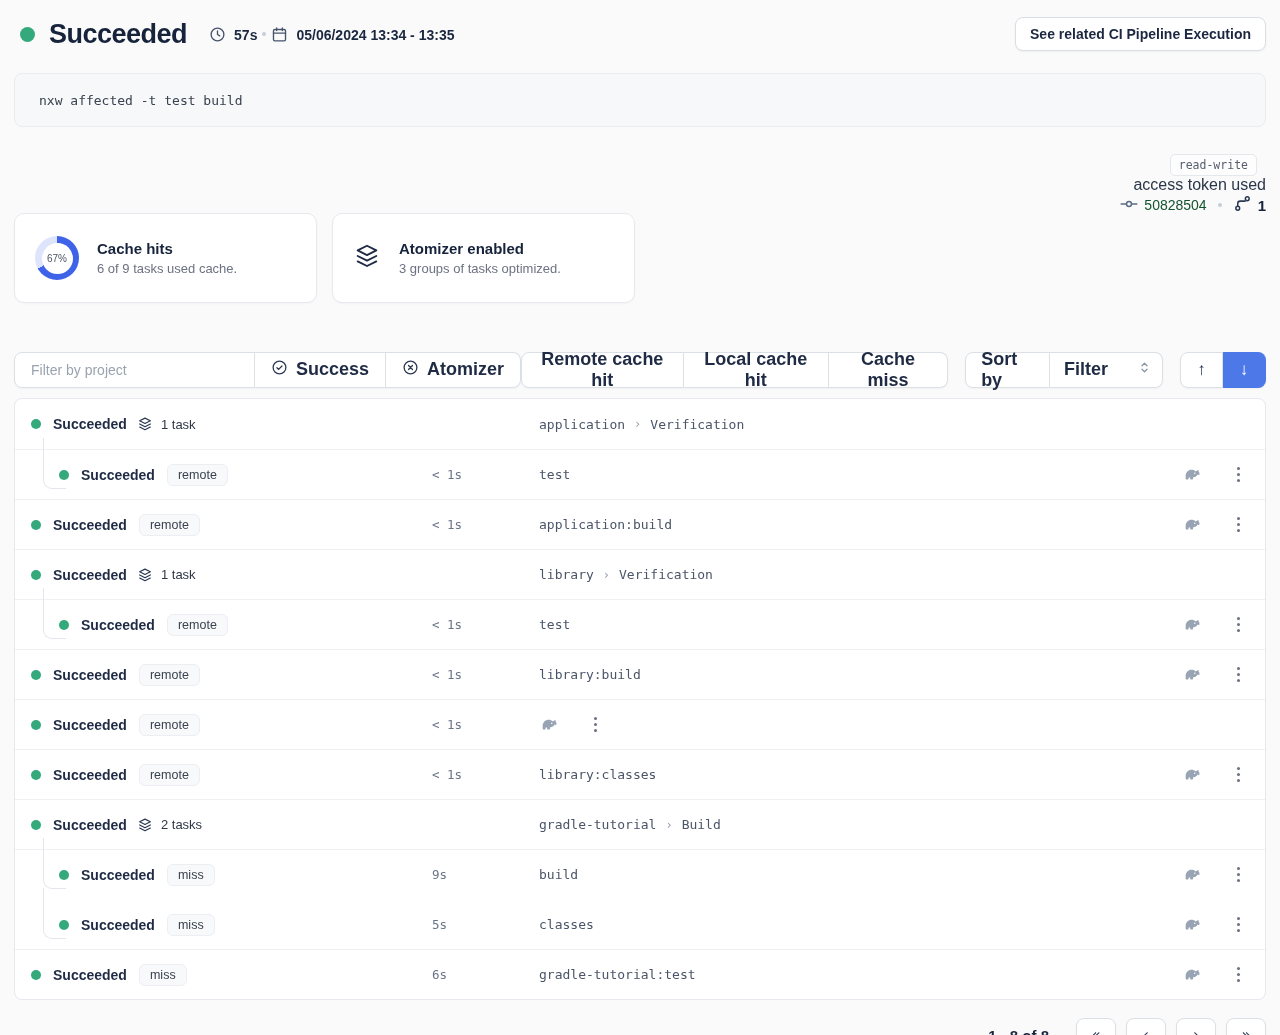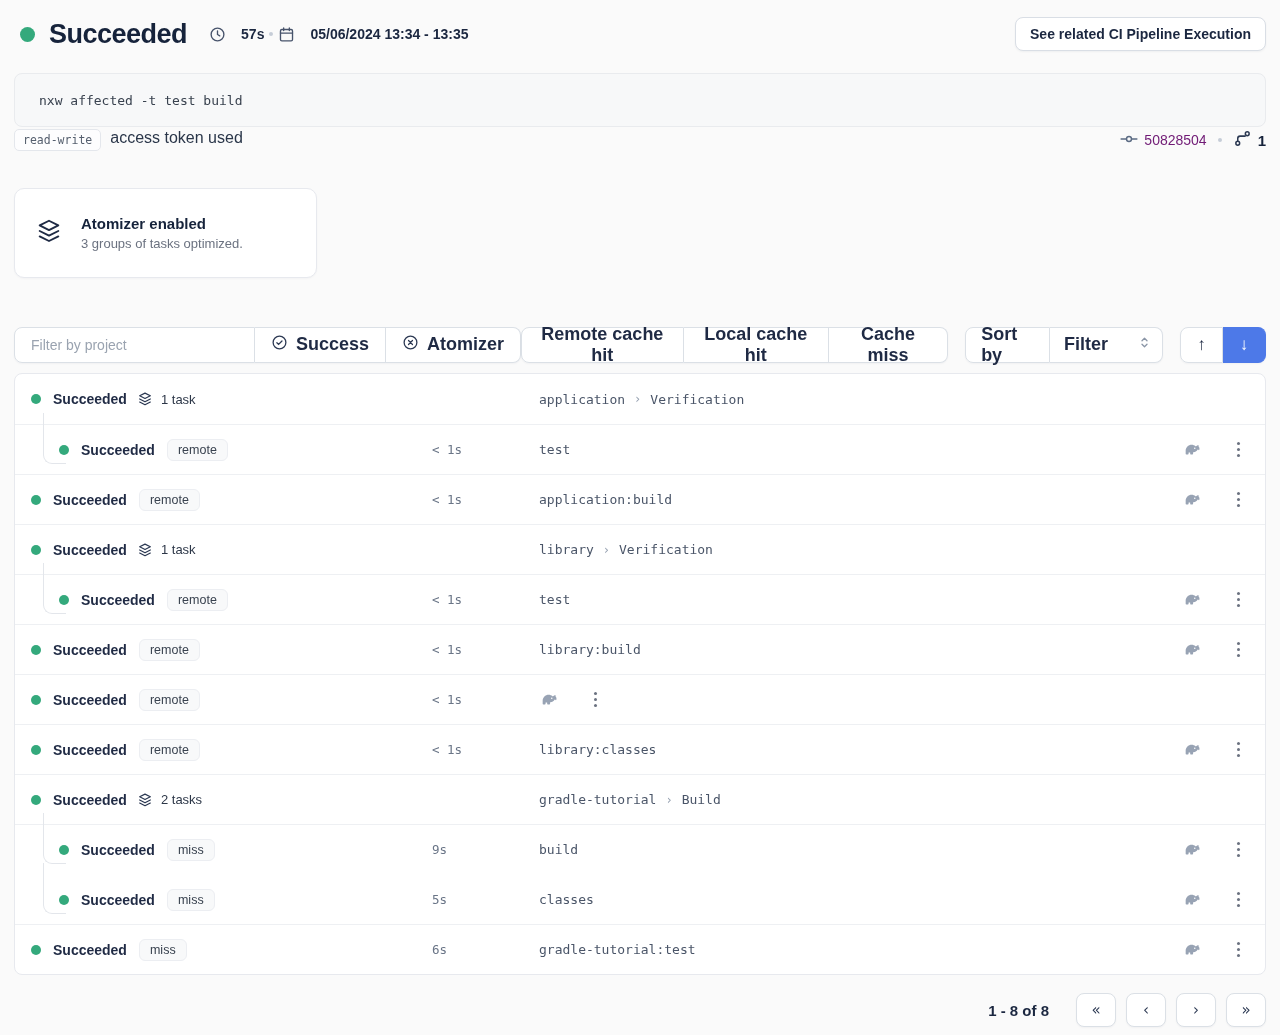--- a/index.html
+++ b/index.html
@@ -9,50 +9,50 @@
     background:#fafafa; color:#1b2740;
     display:flex; flex-direction:column;
   }
   .mono { font-family:"DejaVu Sans Mono", monospace; }
   .page { padding:0 14px; flex:1; }
 
   
   .hdr { display:flex; align-items:center; margin-top:15px; height:38px; }
   .hdr-dot { width:15px; height:15px; border-radius:50%; background:var(--green); margin:0 14px 0 6px; }
   .hdr-title { font-size:27px; font-weight:700; color:#16233b; letter-spacing:-0.5px; }
-  .hdr-meta { display:flex; align-items:center; gap:15px; margin-left:22px; }
+  .hdr-meta { display:flex; align-items:flex-end; gap:8px; margin-left:22px; }
   .hdr-meta svg { display:block; }
   .hdr-meta .mtxt { font-size:14px; font-weight:700; color:#1b2740; }
   .sep-dot { width:4px; height:4px; border-radius:50%; background:#c6cdd7; margin:0 5px; }
   .hdr-spacer { flex:1; }
   .btn-related {
     height:34px; padding:0 14px; background:#fff; border:1px solid #d9dee5;
     border-radius:8px; font-size:14px; font-weight:700; color:#1b2740;
     box-shadow:0 1px 2px rgba(20,30,50,.05); cursor:pointer;
     font-family:"Liberation Sans", sans-serif;
   }
 
   
   .cmd-box {
     margin-top:20px; height:54px; background:#f7f8f9; border:1px solid #e9ebee;
     border-radius:8px; display:flex; align-items:center; padding:10px 24px;
     font-size:13px; color:#39424f;
   }
 
   
-  .tok-row { margin-top:2px; display:flex; align-items:flex-start; height:26px; }
+  .tok-row { margin-top:27px; display:flex; align-items:flex-end; height:26px;flex-direction:column; }
   .tok-chip {
     font-family:"DejaVu Sans Mono", monospace; font-size:11.5px; color:#555f6e;
     background:#fdfdfe; border:1px solid #e4e7ec; border-radius:5px;
     padding:3px 8px; margin-right:9px;
   }
   .tok-text { font-size:16px; color:#2a3649; }
   .tok-spacer { flex:1; }
   .meta-right { display:flex; align-items:center; gap:6px; color:#5b6b83; font-size:14px; }
-  .meta-right .commit-id { color:#701a75; }
+  .meta-right .commit-id { color:#14532d; }
   .meta-right .branch-n { color:#16233b; font-weight:700; font-size:15px; }
 
   
   .cards { display:flex; gap:15px; margin-top:33px; }
   .card {
     width:303px; height:90px; background:#fff; border:1px solid #e7e9ee;
     border-radius:10px; display:flex; align-items:center; padding:0 20px; gap:18px;
     box-shadow:0 1px 2px rgba(20,30,50,.03);
   }
   .ring {
@@ -186,20 +186,29 @@
             <circle cx="6" cy="18" r="2.4"></circle>
             <circle cx="18" cy="6" r="2.4"></circle>
             <path d="M6 15.5V12c0-1.7 1.4-3 3-3h6.3"></path>
           </svg></span>
       <span class="branch-n">1</span>
     </span>
   </div>
 
   <div class="cards">
     <div class="card">
+      <div class="ring" id="cache-ring" style="background: conic-gradient(rgb(62, 99, 232) 0deg, rgb(62, 99, 232) 67%, rgb(221, 228, 251) 67%, rgb(221, 228, 251) 100%);">
+        <div class="ring-inner">67%</div>
+      </div>
+      <div class="card-txt">
+        <span class="card-title">Cache hits</span>
+        <span class="card-sub">6 of 9 tasks used cache.</span>
+      </div>
+    </div>
+    <div class="card">
       <span><svg width="28" height="28" viewBox="0 0 24 24" fill="none" stroke="#1f2a44" stroke-width="1.6" stroke-linejoin="round" stroke-linecap="round">
             <path d="M12 3.2 20 7.2 12 11.2 4 7.2Z"></path>
             <path d="M4 12l8 4 8-4"></path>
             <path d="M4 16.6l8 4 8-4"></path>
           </svg></span>
       <div class="card-txt">
         <span class="card-title">Atomizer enabled</span>
         <span class="card-sub">3 groups of tasks optimized.</span>
       </div>
     </div>

